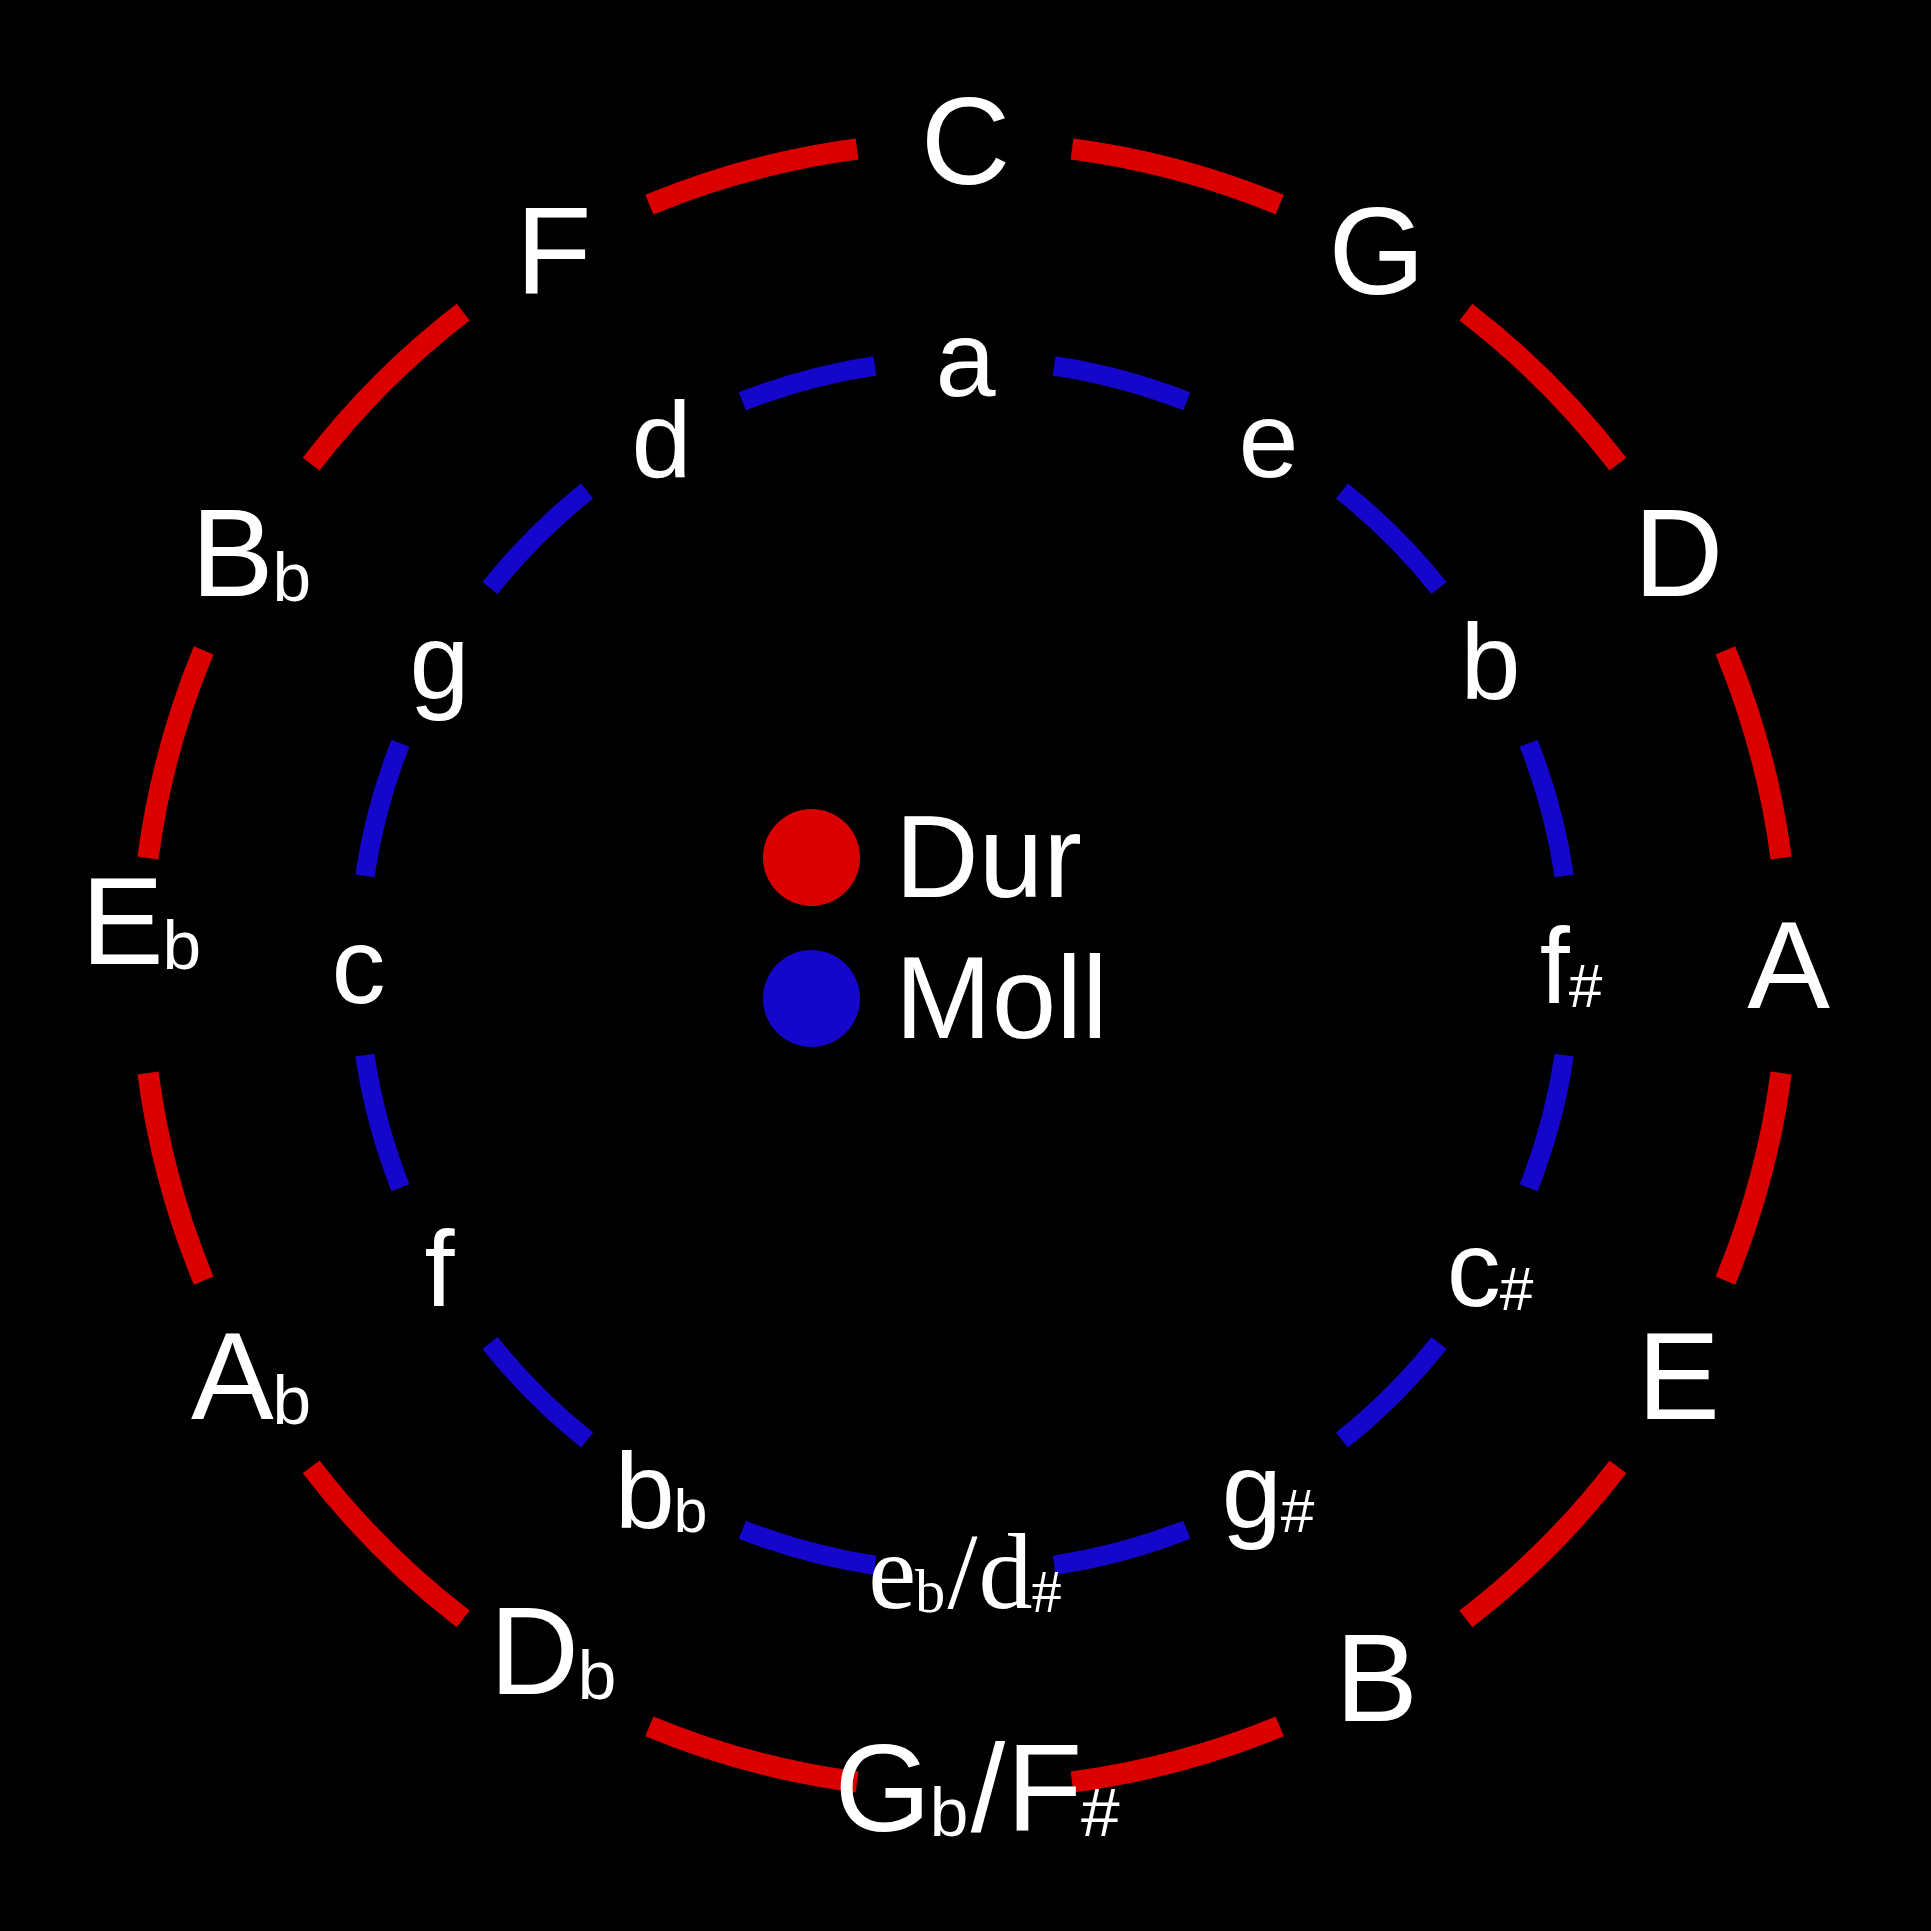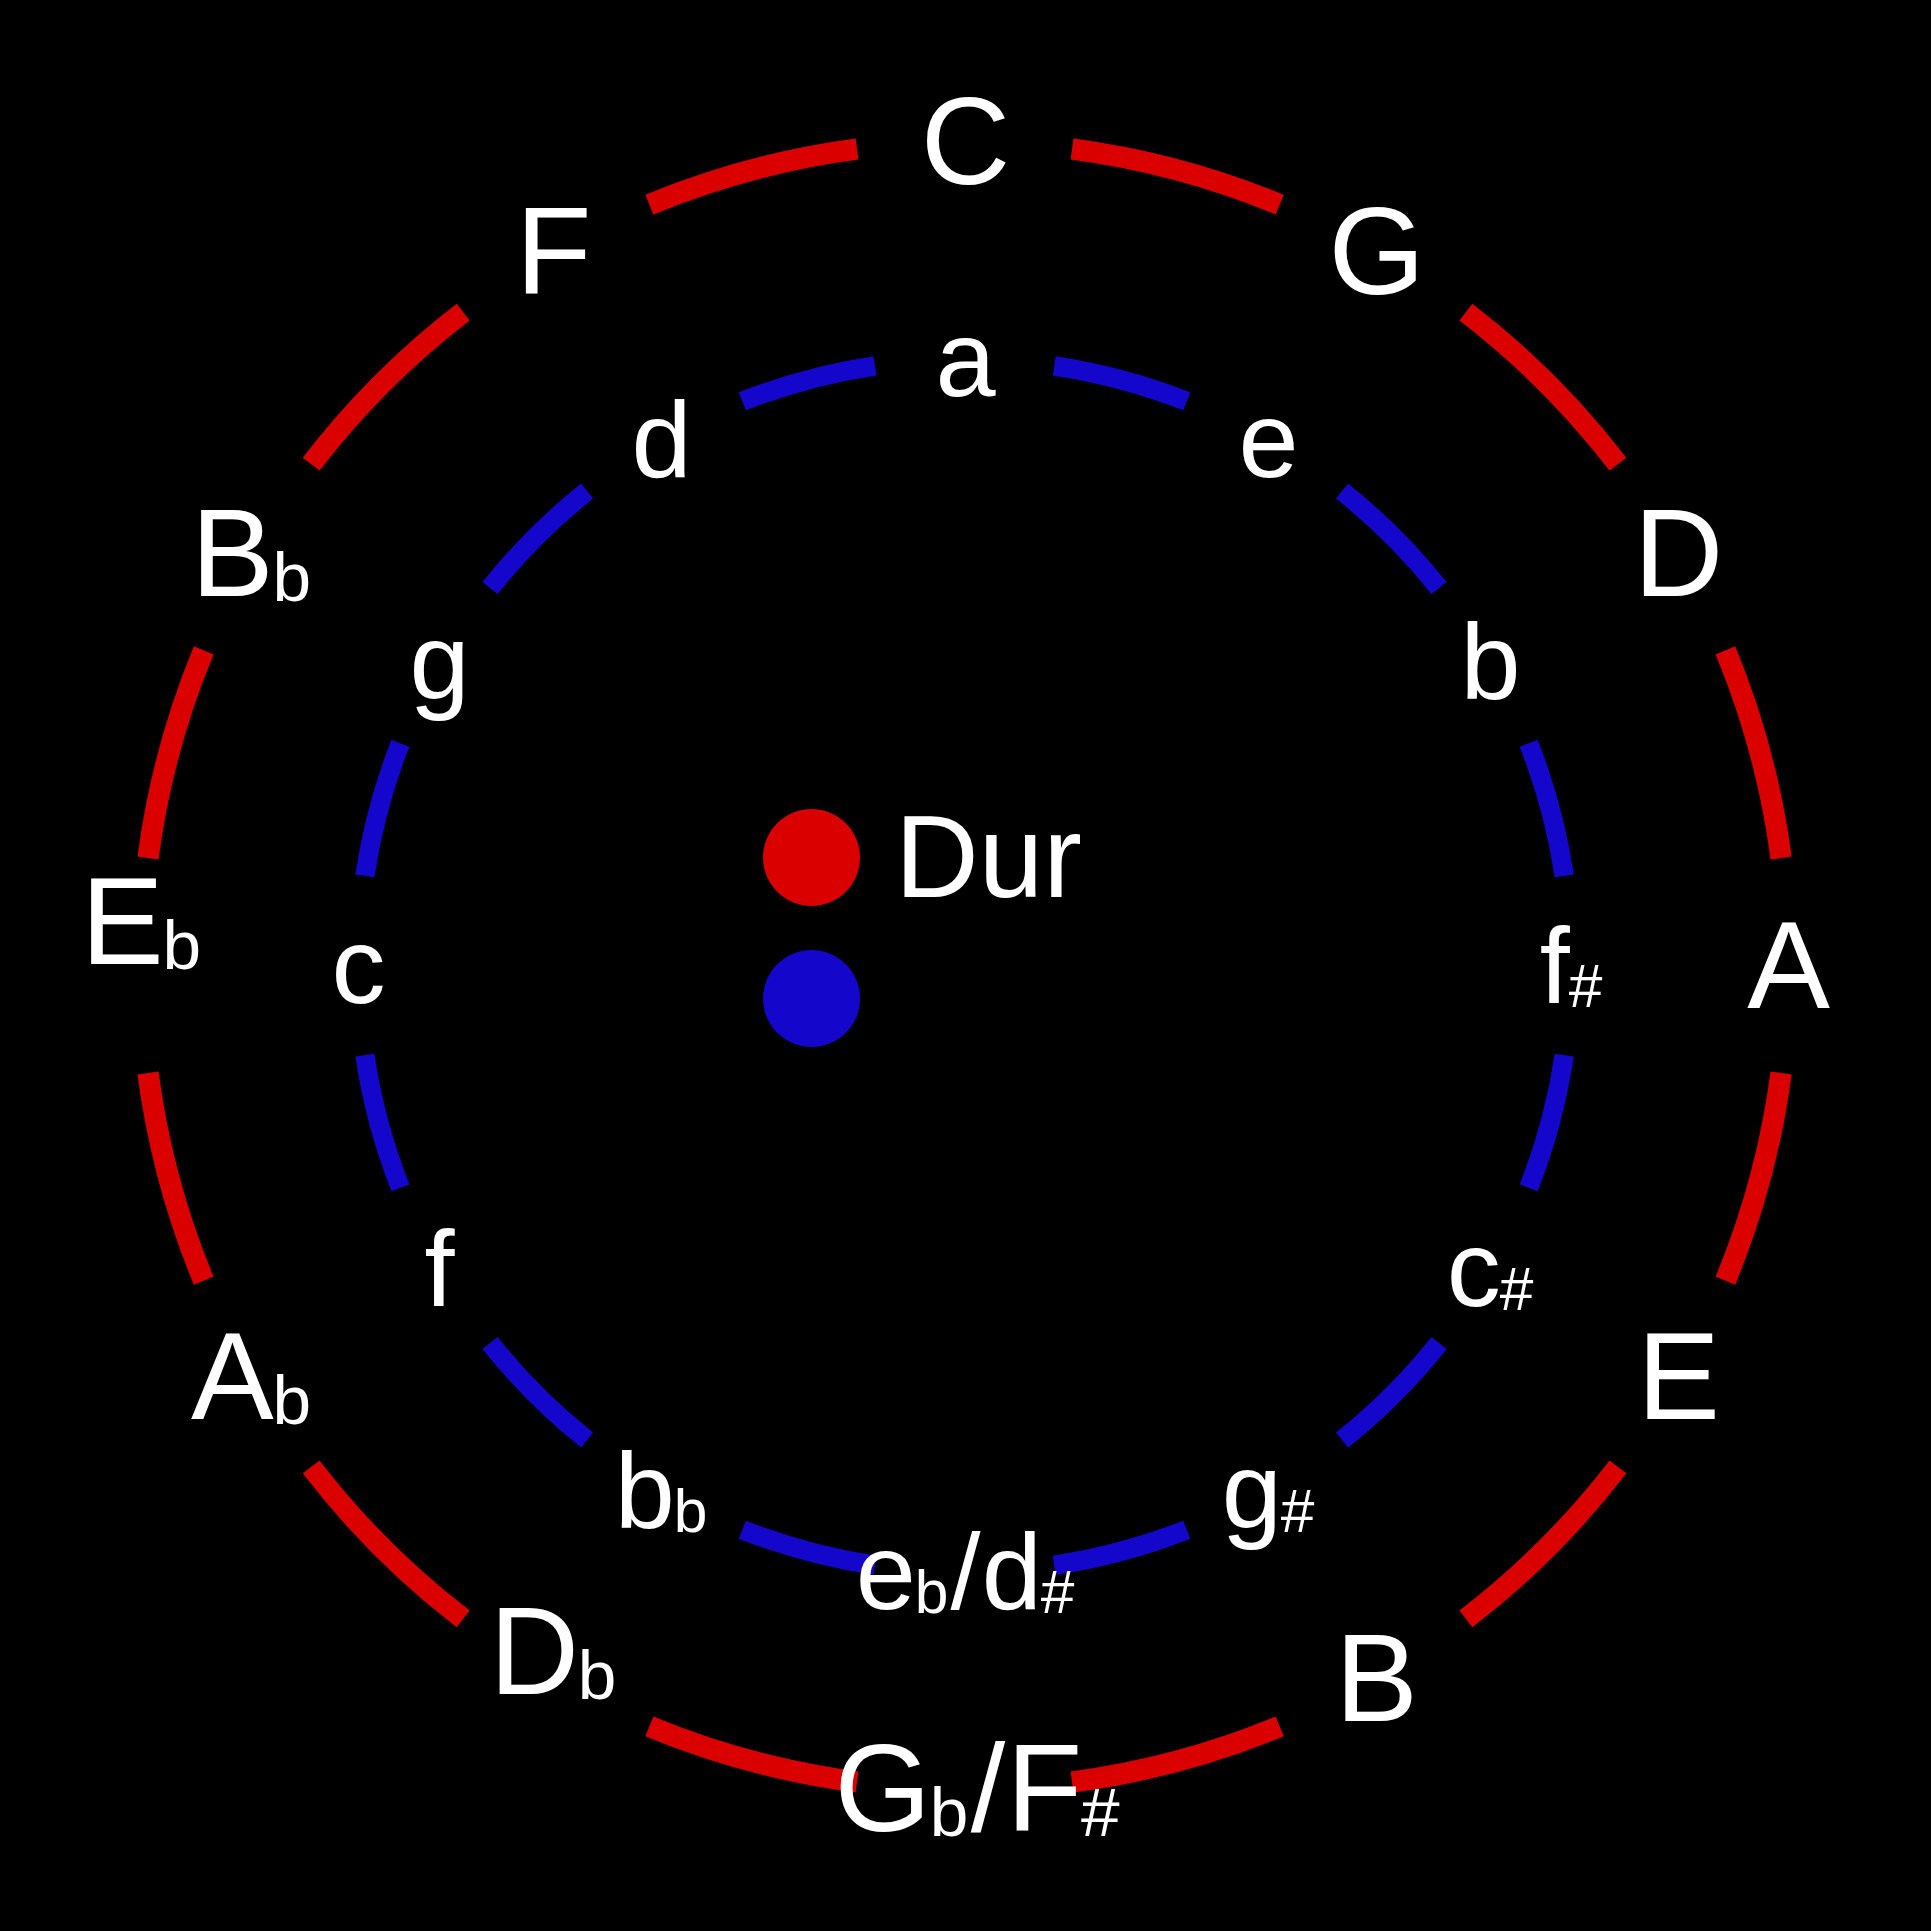--- a/index.html
+++ b/index.html
@@ -131,32 +131,33 @@
       <div class="key-label major" style="left: 251px; top: 1377px; text-align: right;"><span>A</span><span class="acc">b</span></div>
       <div class="key-label major" style="left: 141px; top: 922px;"><span>E</span><span class="acc">b</span></div>
       <div class="key-label major" style="left: 251px; top: 554px;"><span>B</span><span class="acc">b</span></div>
       <div class="key-label major" style="left: 553px; top: 252px;"><span>F</span></div>
       <div class="key-label minor" style="left: 965px; top: 359px;"><span>a</span></div>
       <div class="key-label minor" style="left: 1268px; top: 440px;"><span>e</span></div>
       <div class="key-label minor" style="left: 1490px; top: 662px;"><span>b</span></div>
       <div class="key-label minor" style="left: 1571px; top: 966px;"><span>f</span><span class="acc">#</span></div>
       <div class="key-label minor" style="left: 1490px; top: 1269px;"><span>c</span><span class="acc">#</span></div>
       <div class="key-label minor" style="left: 1268px; top: 1491px;"><span>g</span><span class="acc">#</span></div>
-      <div class="key-label minor" style="left: 965px; top: 1572px;"><span>e</span><span class="acc">b</span><span class="slash">/</span><span>d</span><span class="acc">#</span></div>
+      <div class="key-label minor" style="left: 965px; top: 1572px; font-family: Liberation Serif, serif;"><span>e</span><span class="acc">b</span><span class="slash">/</span><span>d</span><span class="acc">#</span></div>
       <div class="key-label minor" style="left: 661px; top: 1491px;"><span>b</span><span class="acc">b</span></div>
       <div class="key-label minor" style="left: 439px; top: 1269px;"><span>f</span></div>
       <div class="key-label minor" style="left: 358px; top: 966px;"><span>c</span></div>
       <div class="key-label minor" style="left: 439px; top: 662px;"><span>g</span></div>
       <div class="key-label minor" style="left: 661px; top: 440px;"><span>d</span></div>
     </div>
 
   <div id="legend">
     <div class="legend-row">
       <span class="legend-dot" style="background: rgb(219, 0, 0);"></span>
       <span class="legend-text">Dur</span>
     </div>
     <div class="legend-row">
       <span class="legend-dot" style="background: rgb(21, 6, 204);"></span>
+      <span class="legend-text">Moll</span>
     </div>
   </div>
 
 </div>
 
 
 </body></html>

